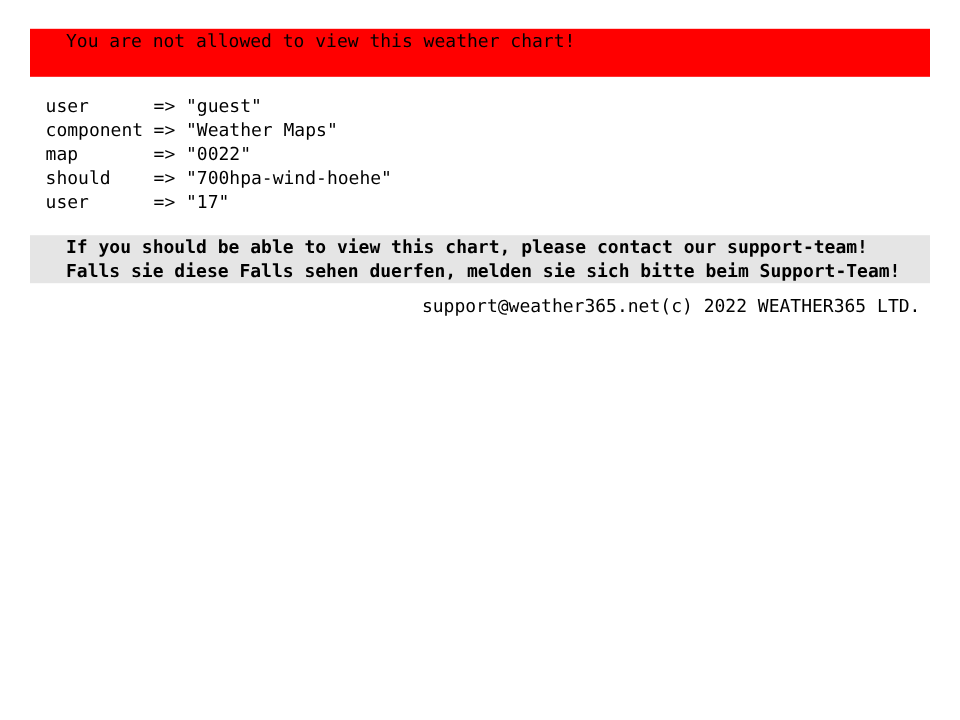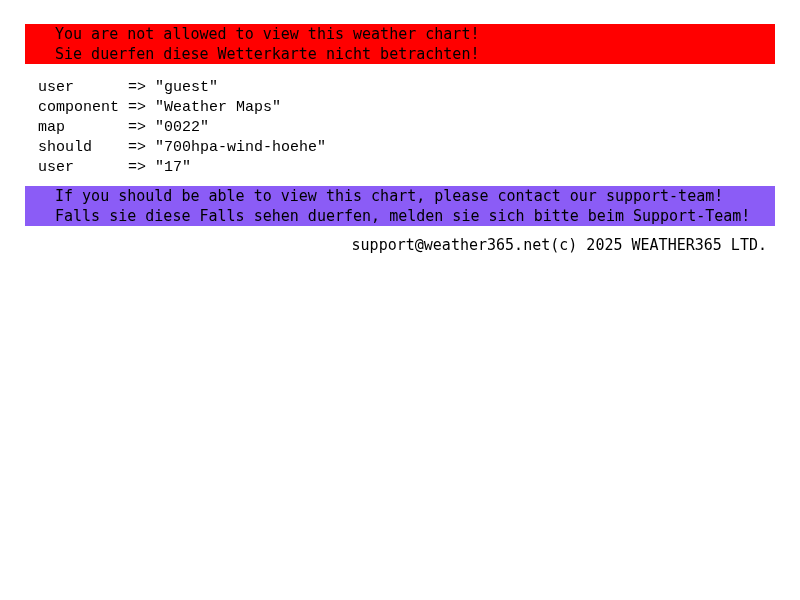--- a/index.html
+++ b/index.html
@@ -23,53 +23,52 @@
   .banner {
     height: 40px;
     padding: 0 30px;
     box-sizing: border-box;
     overflow: hidden;
   }
   .banner-red {
     background: #ff0000;
   }
   .banner-green {
-    background: #8b5cf6;
-    margin-top: 8px;
+    background: #e5e5e5;
+    margin-top: 18px;
+    font-weight: bold;
   }
   .banner div {
     white-space: pre;
   }
   .kv-block {
     margin-top: 14px;
     padding-left: 13px;
   }
   .kv-row {
     display: flex;
     white-space: pre;
-    font-family: Liberation Mono, monospace;
   }
   .kv-key   { width: 90px; }
   .kv-arrow { width: 27px; }
   .footer {
     margin-top: 9px;
     padding: 0 8px 0 13px;
     display: flex;
     justify-content: flex-end;
     white-space: pre;
   }
 </style>
 </head>
 <body>
 
 <div class="page">
 
   <div class="banner banner-red">
     <div>You are not allowed to view this weather chart!</div>
-    <div>Sie duerfen diese Wetterkarte nicht betrachten!</div>
   </div>
 
   <div class="kv-block">
     <div class="kv-row">
       <span class="kv-key">user</span>
       <span class="kv-arrow">=&gt;</span>
       <span class="kv-value">"guest"</span>
     </div>
     <div class="kv-row">
       <span class="kv-key">component</span>
@@ -93,16 +92,16 @@
     </div>
   </div>
 
   <div class="banner banner-green">
     <div>If you should be able to view this chart, please contact our support-team!</div>
     <div>Falls sie diese Falls sehen duerfen, melden sie sich bitte beim Support-Team!</div>
   </div>
 
   <div class="footer">
     <span>support@weather365.net</span>
-    <span>(c) 2025 WEATHER365 LTD.</span>
+    <span>(c) 2022 WEATHER365 LTD.</span>
   </div>
 
 </div>
 
 </body></html>

